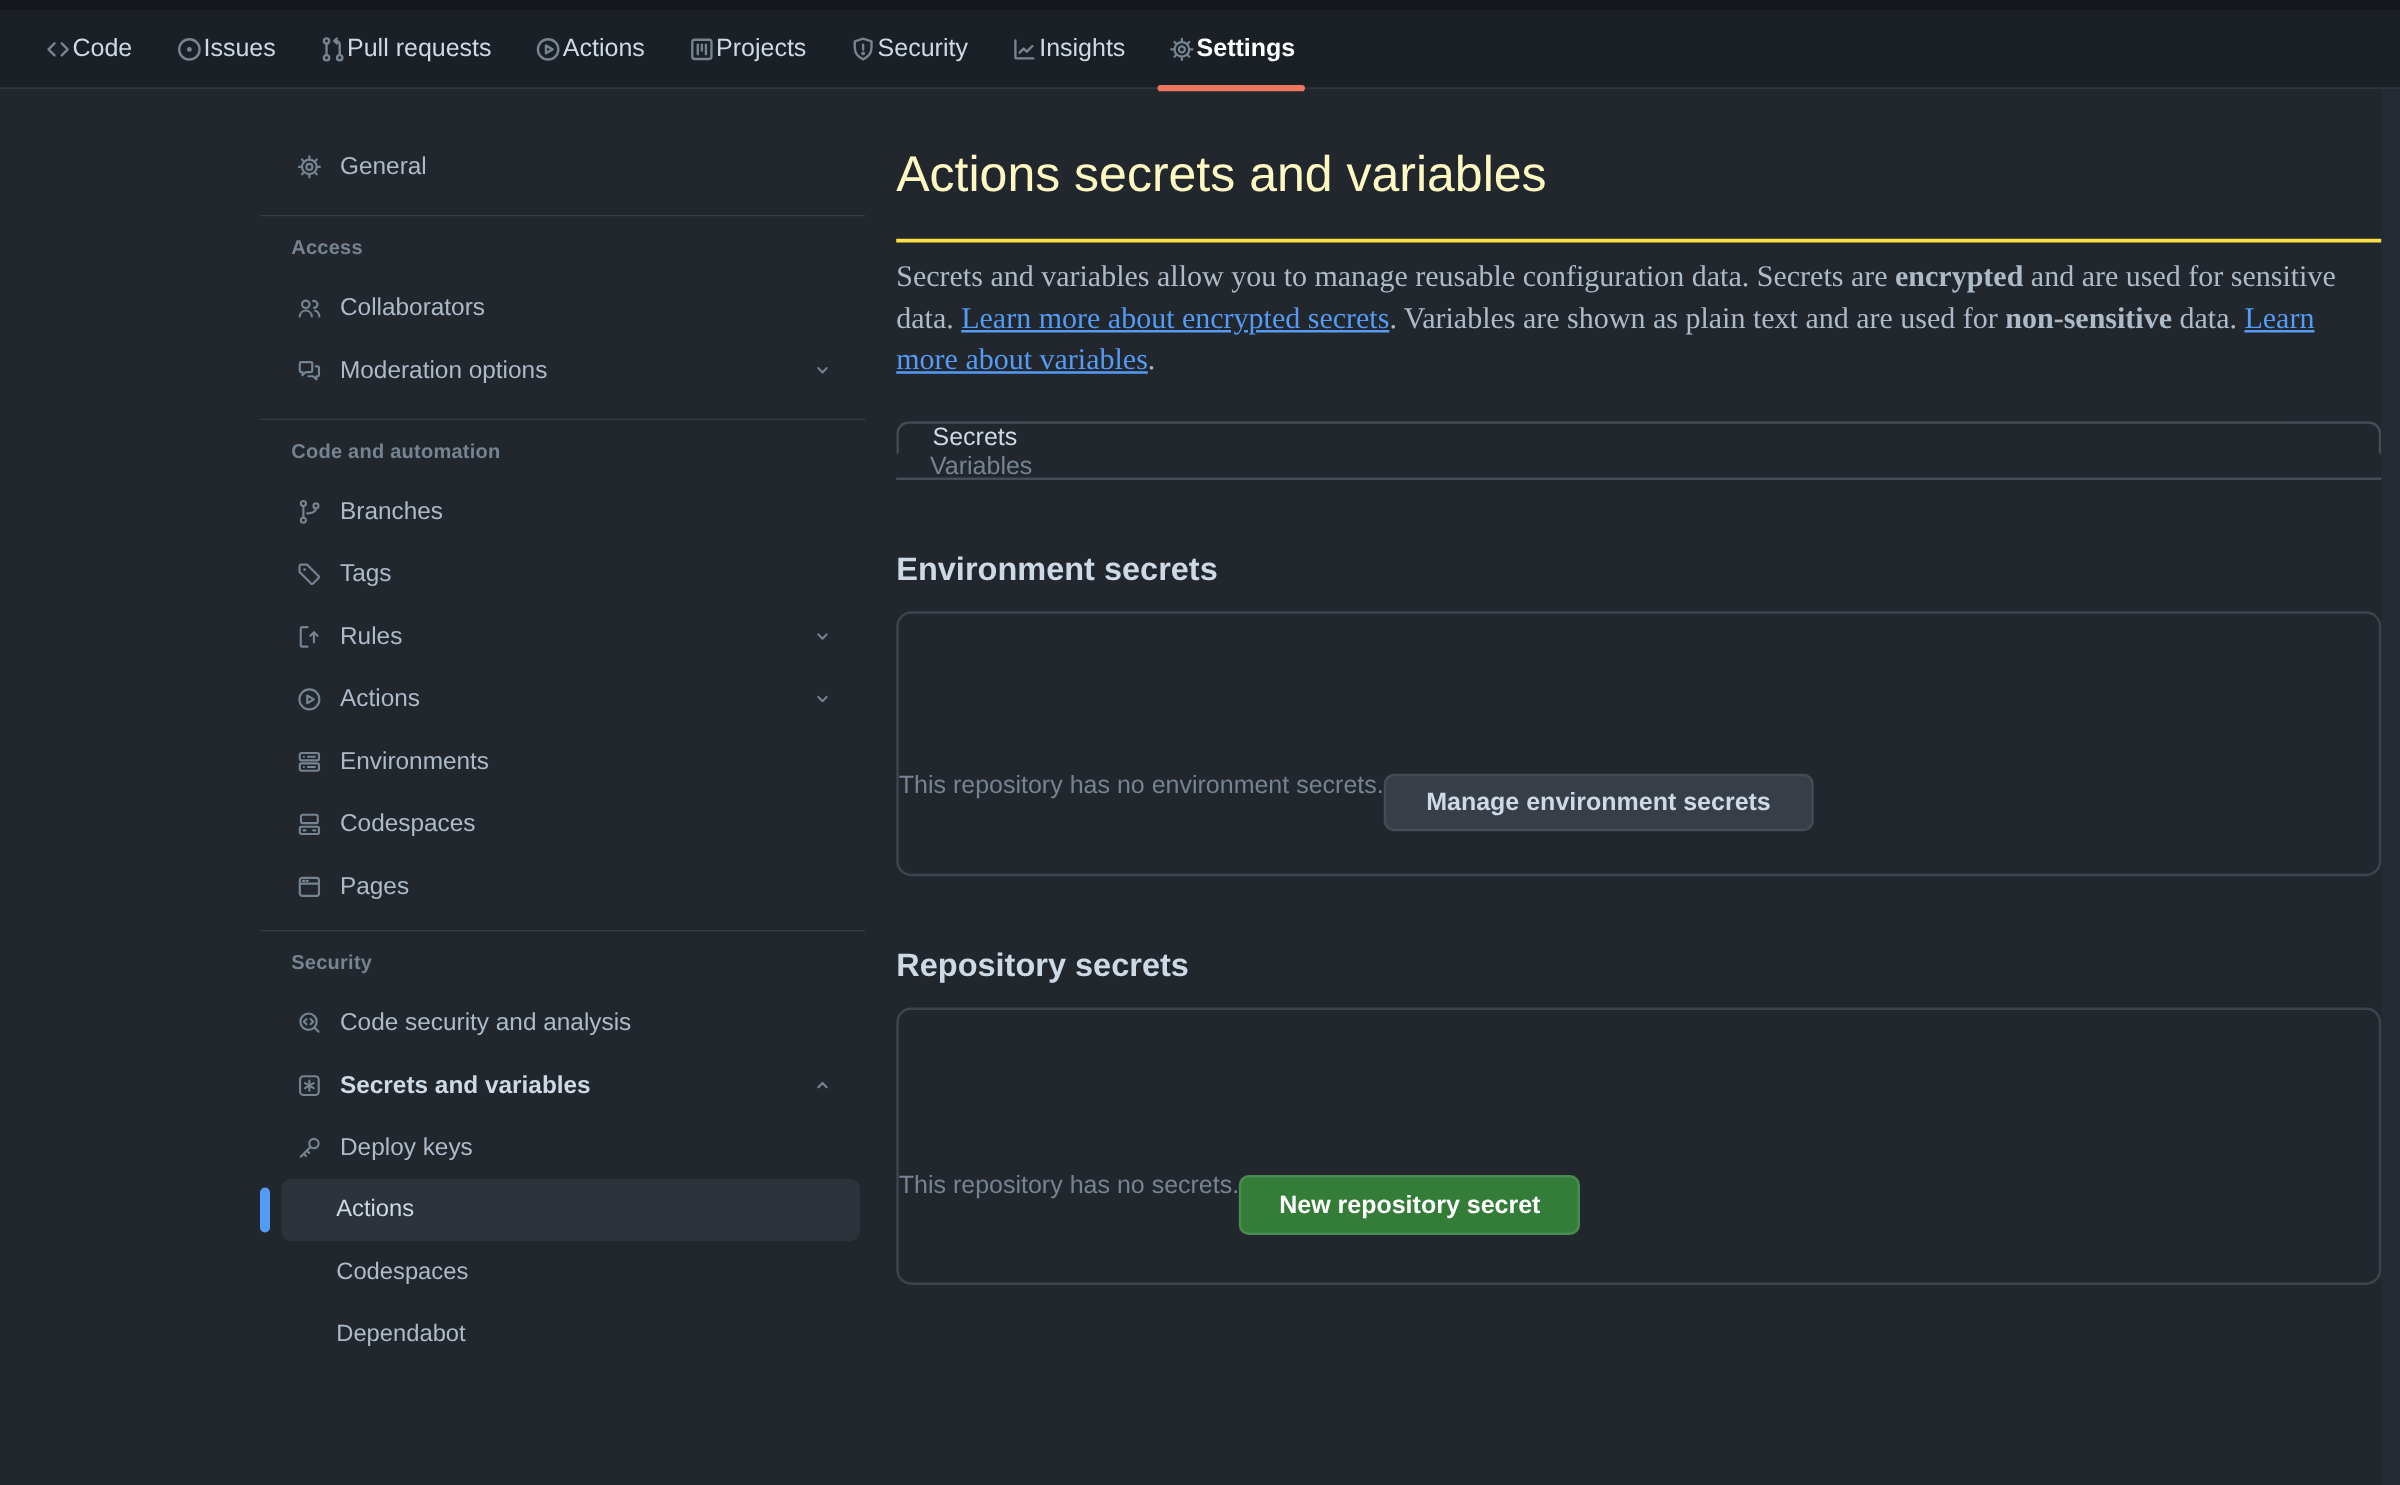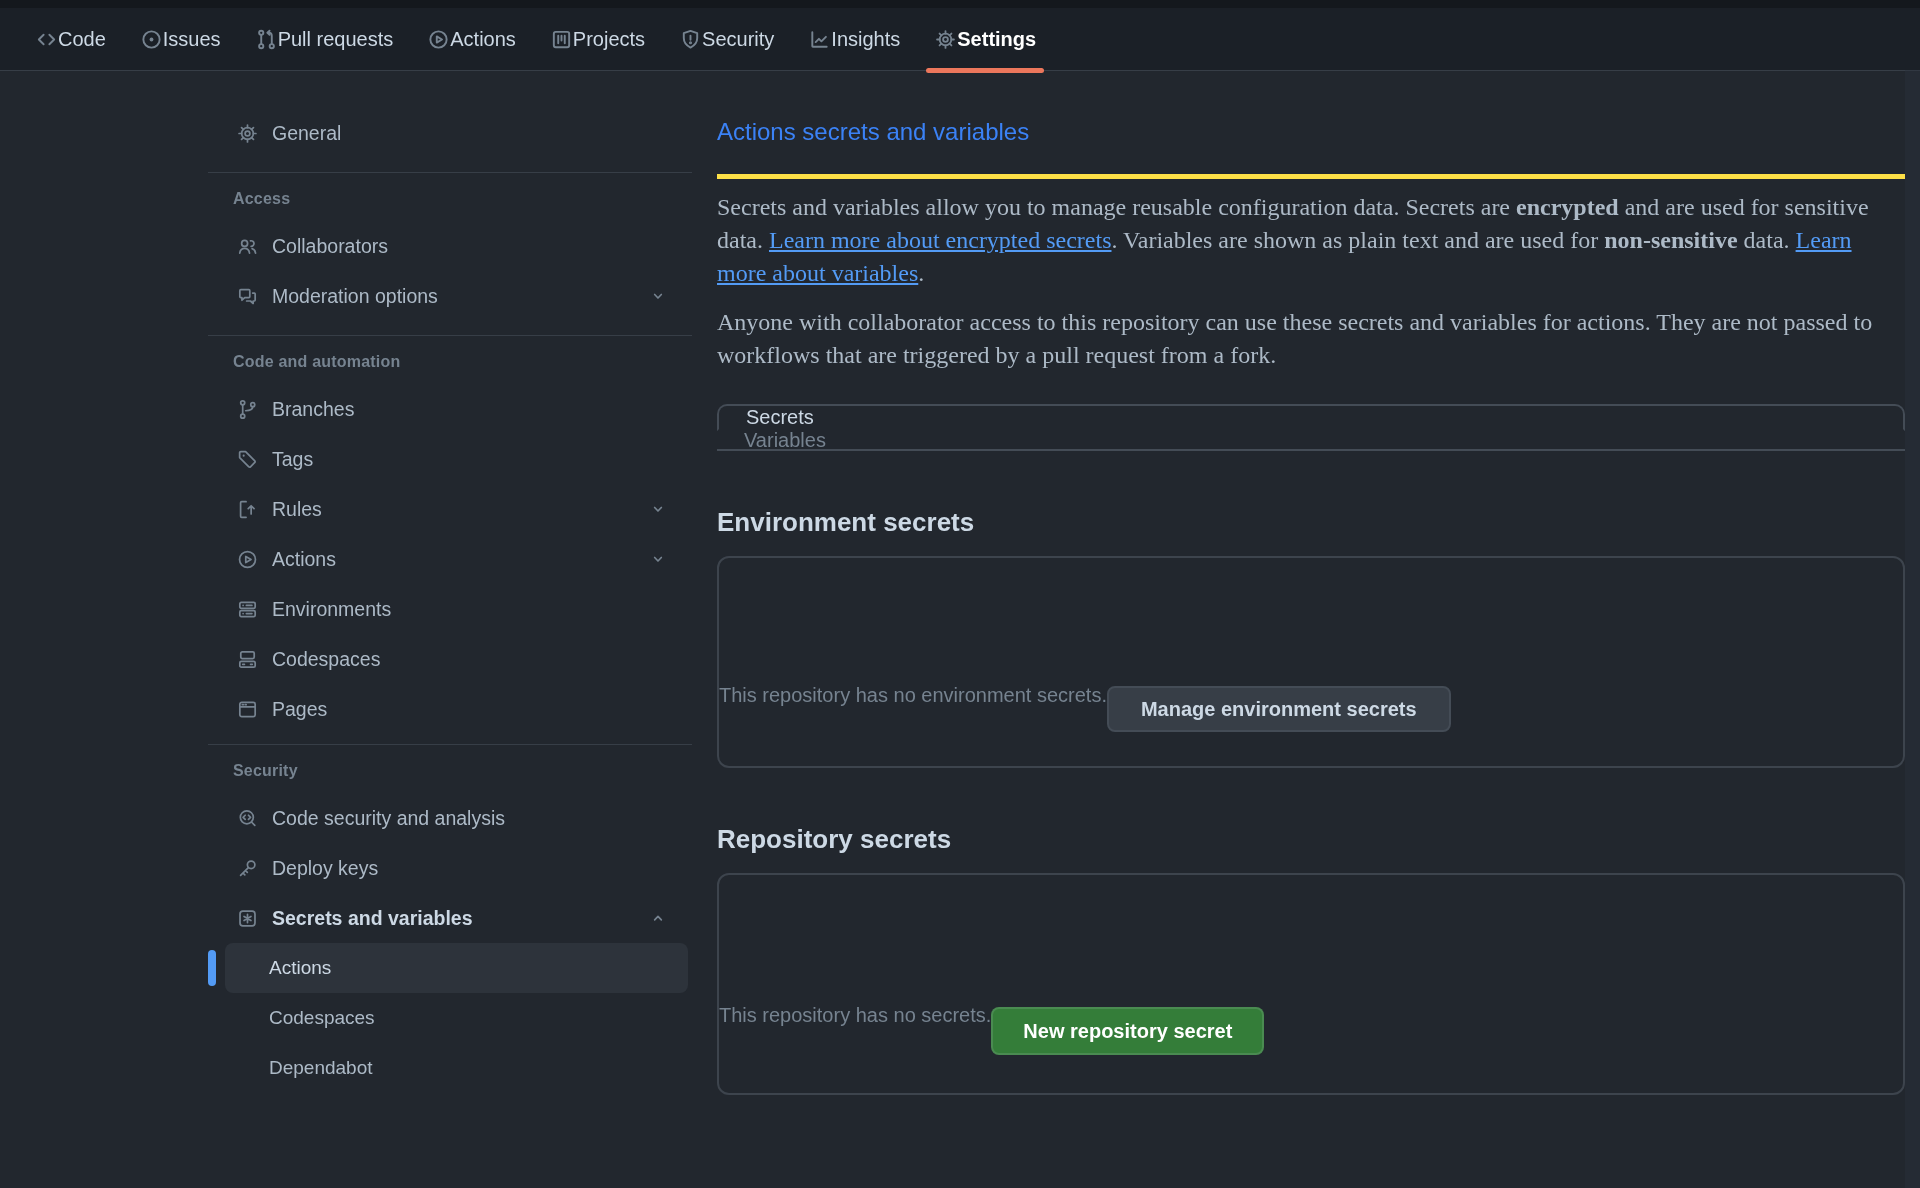--- a/index.html
+++ b/index.html
@@ -28,21 +28,21 @@
   .sb-item .chev{width:20px;height:20px;color:#768390;flex:none;}
   .sb-item .chev svg{width:20px;height:20px;}
   .sb-item.strong .slabel{font-weight:700;color:#cdd9e5;}
   .sb-divider{height:1px;background:#373e47;margin-top:14px;}
   .sb-title{margin:17px 0 13px;padding-left:25px;font-size:16px;font-weight:700;color:#768390;letter-spacing:.2px;}
   .sb-sub{height:50px;display:flex;align-items:center;margin-left:17px;margin-right:4px;padding-left:44px;font-size:19px;color:#adbac7;border-radius:8px;position:relative;cursor:pointer;text-decoration:none;}
   .sb-sub.active{background:#2d333b;color:#cdd9e5;}
   .sb-sub.active::before{content:"";position:absolute;left:-17px;top:7px;bottom:7px;width:8px;border-radius:4px;background:#539bf5;}
   
   .main{position:absolute;left:717px;top:118px;width:1188px;}
-  .page-title{font-size:24px;font-weight:400;color:#3b82f6;margin:0;padding-bottom:28px;border-bottom:5px solid #fde047;}
+  .page-title{font-size:40px;font-weight:400;color:#fef9c3;margin:0;padding-bottom:28px;border-bottom:3px solid #fde047;}
   .para{font-size:24px;line-height:33px;margin:12px 0 0;color:#adbac7;font-family:Liberation Serif, serif;}
   .para .plink{color:#539bf5;text-decoration:underline;cursor:pointer;}
   .note{margin-top:16px;}
   .tabnav{margin-top:32px;display:flex;align-items:stretch;border-bottom:2px solid #444c56;height:45px;flex-direction:column;}
   .tab{display:flex;align-items:center;padding:0 27px;font-size:20px;cursor:pointer;color:#768390;}
   .tab.active{border:2px solid #444c56;border-bottom:2px solid #22272e;margin-bottom:-2px;border-radius:10px 10px 0 0;background:#22272e;color:#cdd9e5;}
   .section-h{margin:56px 0 0;font-size:26px;font-weight:700;color:#cdd9e5;}
   .empty-box{margin-top:18px;border:2px solid #3d444d;border-radius:12px;display:flex;align-items:center;background:#22272e;box-sizing:border-box;}
   .env-box{height:212px;padding-top:66px;}
   .repo-box{height:222px;padding-top:62px;}
@@ -269,60 +269,59 @@
   <a class="sb-item">
     <span class="sicon">
       <svg viewBox="0 0 24 24" fill="none" stroke="currentColor" stroke-width="1.8" stroke-linecap="round" stroke-linejoin="round">
           <circle cx="11.3" cy="10.8" r="6.8"></circle>
           <path d="M9.6 8.6 7.4 10.8l2.2 2.2M13 8.6l2.2 2.2-2.2 2.2"></path>
           <path d="M16.4 15.9l3.2 3.2"></path>
         </svg>
     </span>
     <span class="slabel">Code security and analysis</span>
   </a>
-  <a class="sb-item">
-    <span class="sicon">
-      <svg viewBox="0 0 24 24" fill="none" stroke="currentColor" stroke-width="1.8" stroke-linecap="round" stroke-linejoin="round">
-          <circle cx="15.8" cy="8.2" r="3.9"></circle>
-          <path d="M12.9 11.1 4.8 19.2M7.3 16.7l1.9 1.9M9.9 14.1l1.9 1.9"></path>
-        </svg>
-    </span>
-    <span class="slabel">Deploy keys</span>
-  </a>
   <a class="sb-item strong">
     <span class="sicon">
       <svg viewBox="0 0 24 24" fill="none" stroke="currentColor" stroke-width="1.8" stroke-linecap="round" stroke-linejoin="round">
           <rect x="4.2" y="4.2" width="15.6" height="15.6" rx="3"></rect>
           <path d="M12 7.8v8.4M8.4 9.9l7.2 4.2M15.6 9.9l-7.2 4.2"></path>
         </svg>
     </span>
     <span class="slabel">Secrets and variables</span>
     <span class="chev">
       <svg viewBox="0 0 24 24" fill="none" stroke="currentColor" stroke-width="2" stroke-linecap="round" stroke-linejoin="round">
           <path d="M8 14.2 12 10l4 4.2"></path>
         </svg>
     </span>
   </a>
+  <a class="sb-item">
+    <span class="sicon">
+      <svg viewBox="0 0 24 24" fill="none" stroke="currentColor" stroke-width="1.8" stroke-linecap="round" stroke-linejoin="round">
+          <circle cx="15.8" cy="8.2" r="3.9"></circle>
+          <path d="M12.9 11.1 4.8 19.2M7.3 16.7l1.9 1.9M9.9 14.1l1.9 1.9"></path>
+        </svg>
+    </span>
+    <span class="slabel">Deploy keys</span>
+  </a>
 
   <a class="sb-sub active">
     <span>Actions</span>
   </a>
   <a class="sb-sub">
     <span>Codespaces</span>
   </a>
   <a class="sb-sub">
     <span>Dependabot</span>
   </a>
 </aside>
 
 <main class="main">
   <h1 class="page-title">Actions secrets and variables</h1>
 
   <p class="para"><span>Secrets and variables allow you to manage reusable configuration data. Secrets are </span><span style="font-weight: 700;">encrypted</span><span> and are used for sensitive data. </span><a class="plink">Learn more about encrypted secrets</a><span>. Variables are shown as plain text and are used for </span><span style="font-weight: 700;">non-sensitive</span><span> data. </span><a class="plink">Learn more about variables</a><span>.</span></p>
-  <p class="para note">Anyone with collaborator access to this repository can use these secrets and variables for actions. They are not passed to workflows that are triggered by a pull request from a fork.</p>
 
   <div class="tabnav">
     <div class="tab active">
       <span>Secrets</span>
     </div>
     <div class="tab">
       <span>Variables</span>
     </div>
   </div>
 

